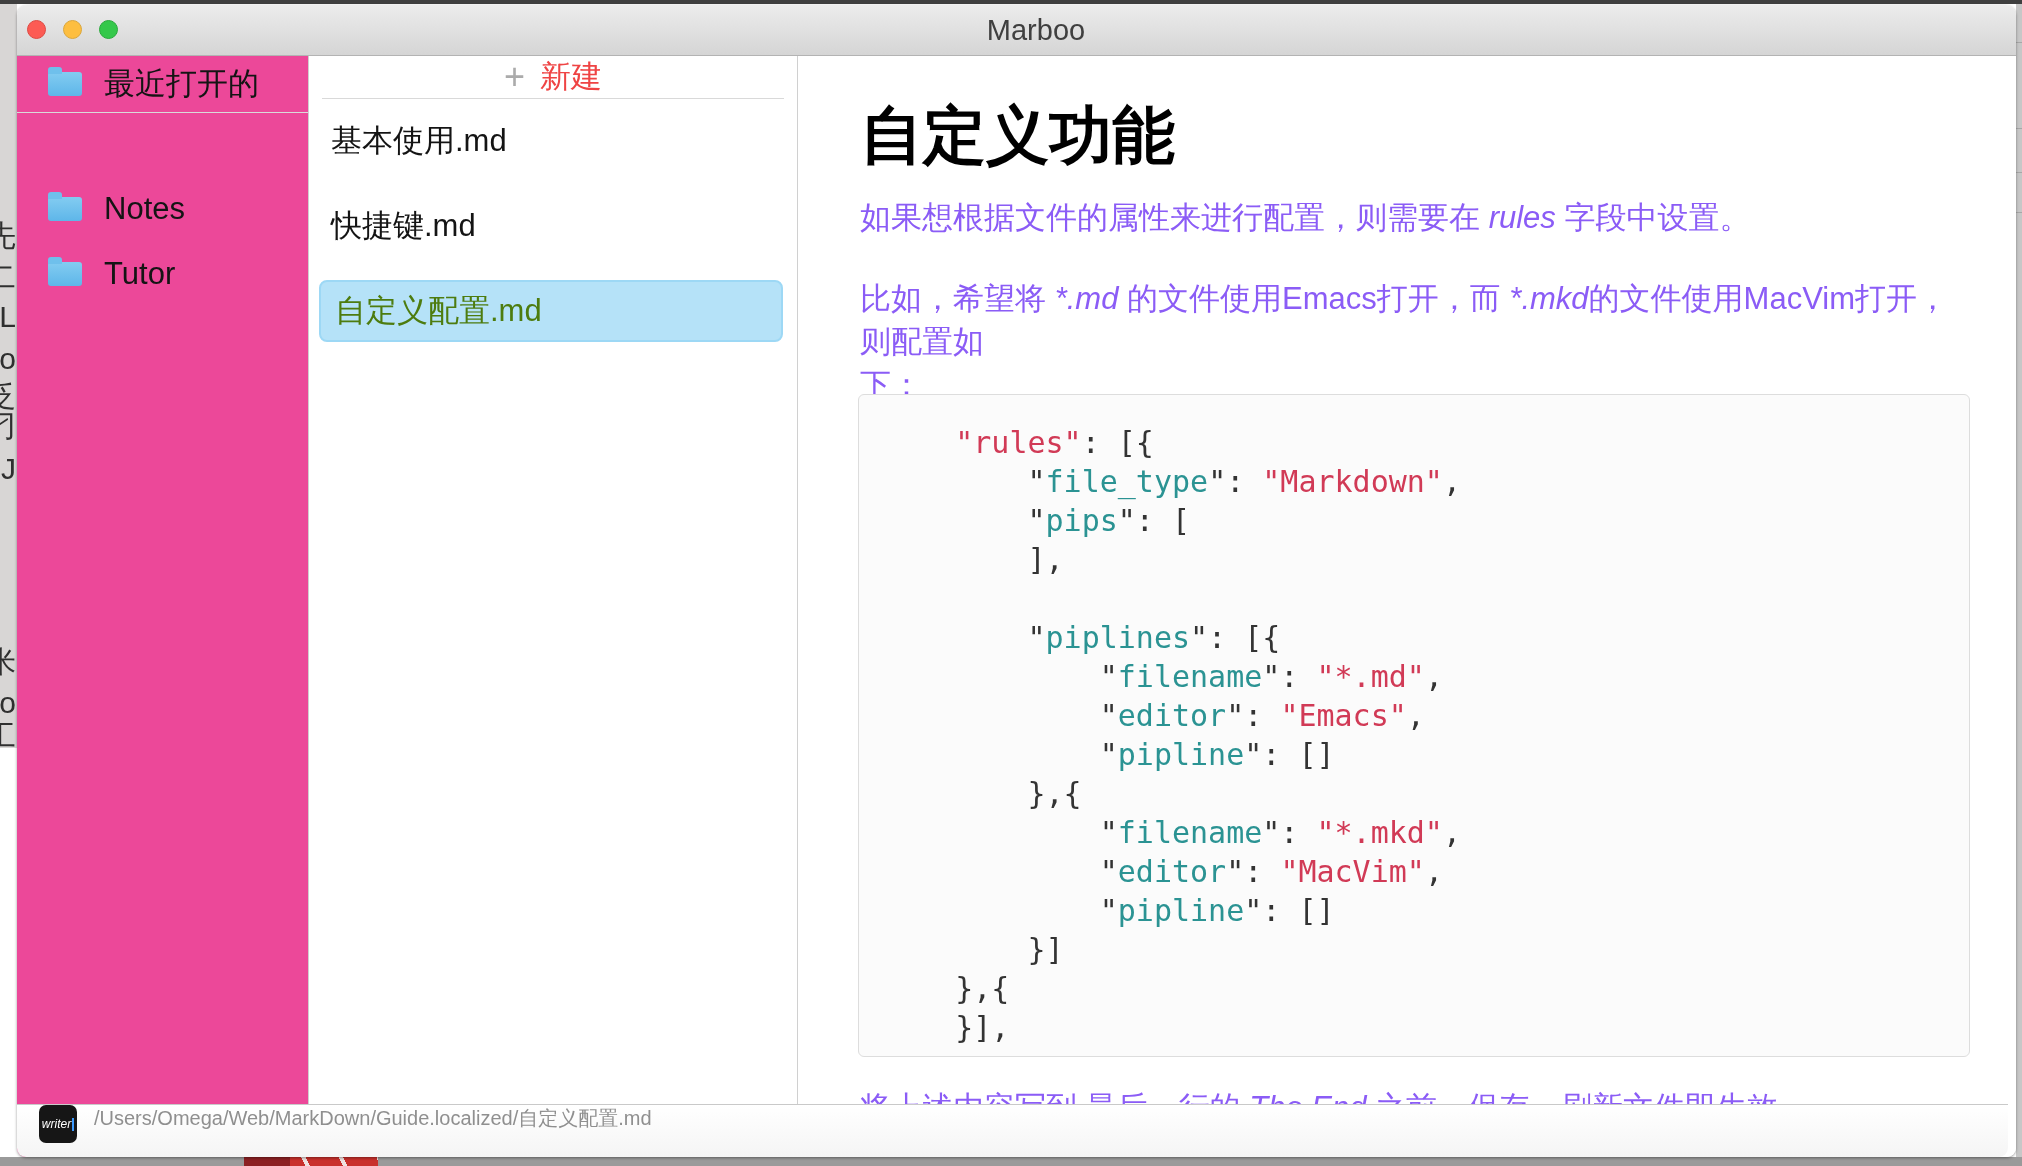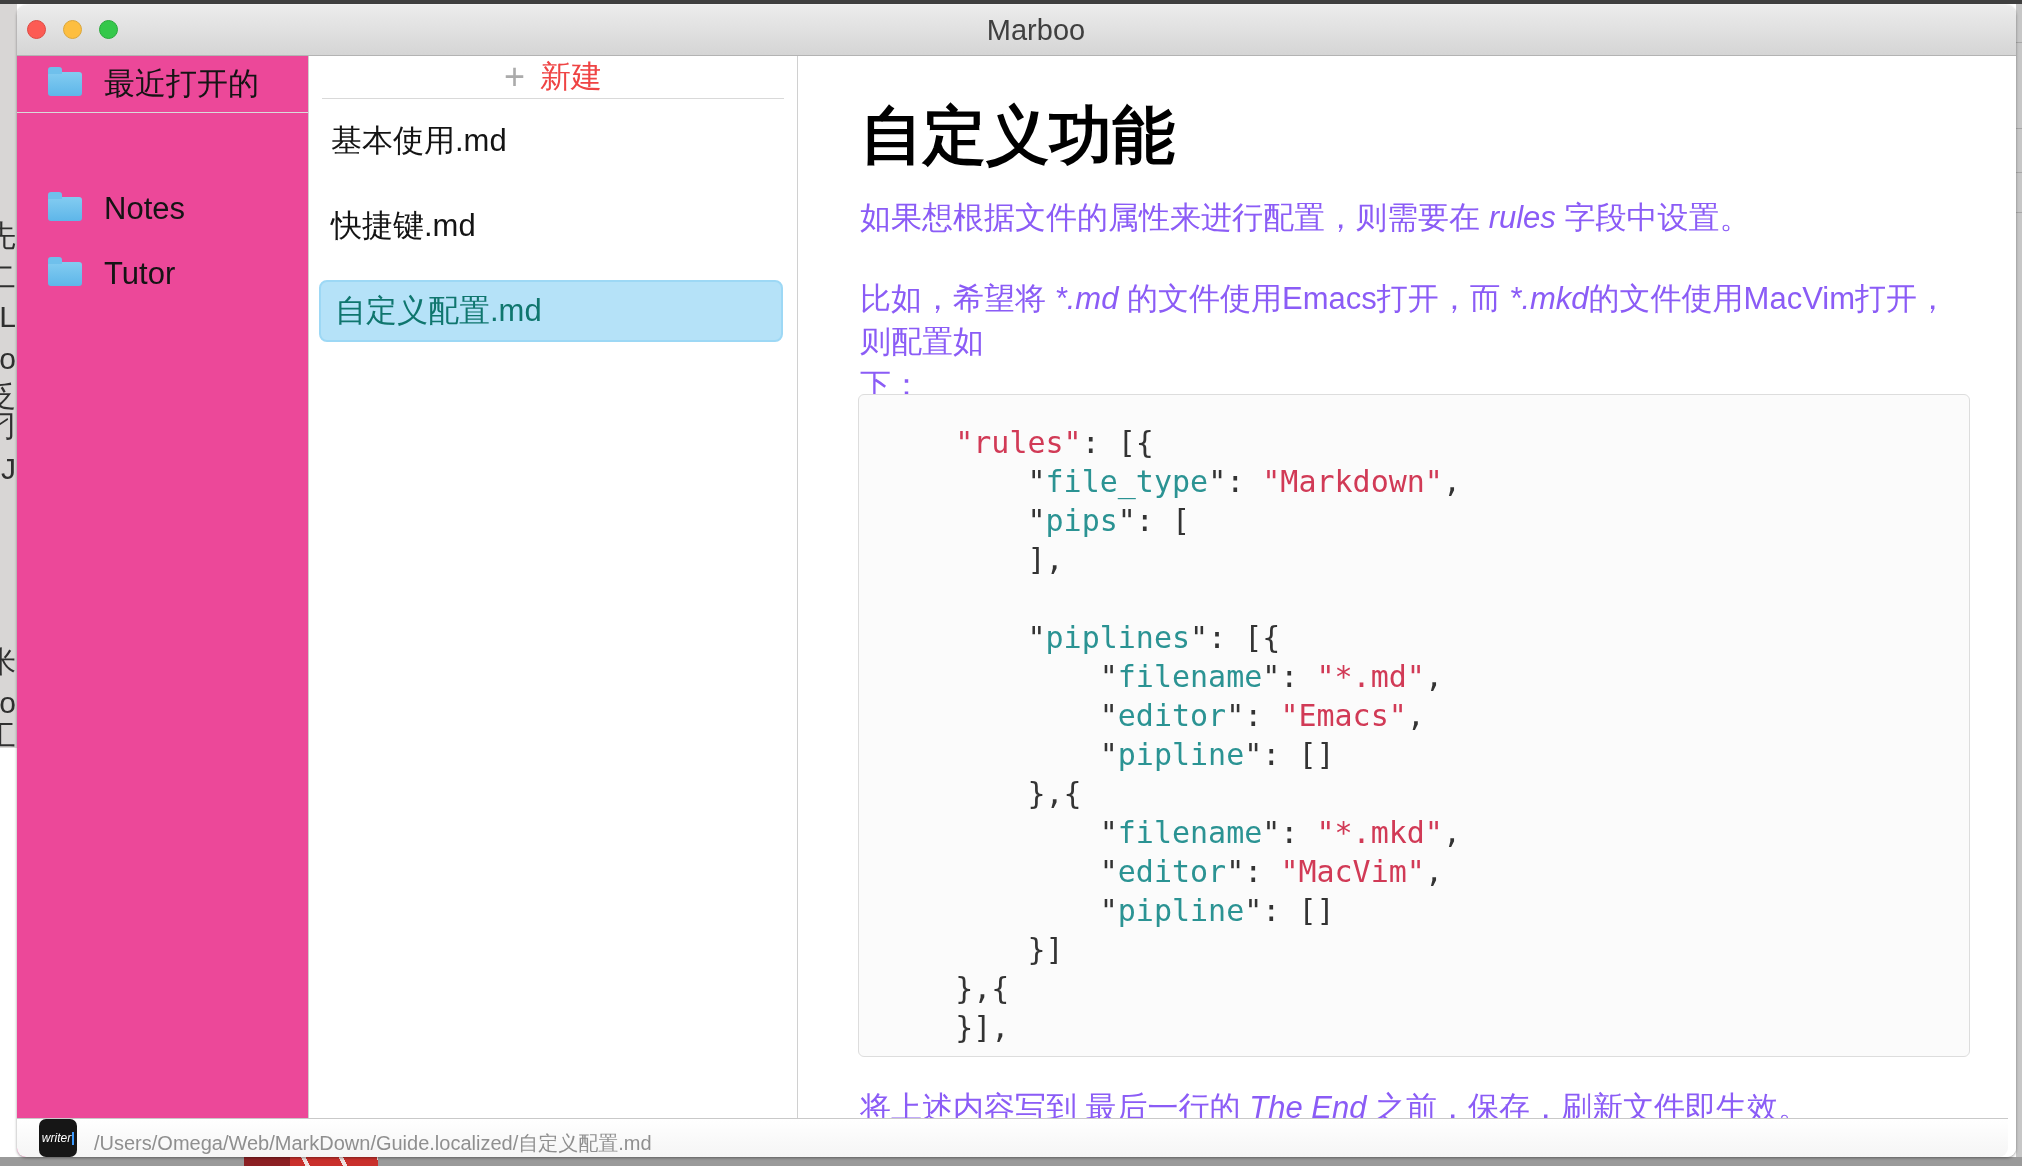--- a/index.html
+++ b/index.html
@@ -53,44 +53,44 @@
   
   .filelist{position:relative;width:488px;background:#ffffff;border-right:1px solid #d0d0d0;flex:none;}
   .new-btn{position:absolute;left:0;top:0;width:100%;height:42px;display:flex;
            align-items:center;justify-content:center;gap:15px;cursor:default;}
   .plus{font-size:36px;color:#ababab;line-height:36px;font-weight:300;}
   .new-label{font-size:31px;color:#ef4444;}
   .fl-divider{position:absolute;left:13px;right:13px;top:42px;height:1px;background:#d9d9d9;}
   .fl-item{position:absolute;left:10px;width:464px;height:46px;box-sizing:border-box;
            display:flex;align-items:center;padding-left:12px;font-size:31px;color:#141414;white-space:nowrap;}
   .fl-item.selected{height:62px;border:2px solid var(--file-sel-border,#9dd8f5);border-radius:8px;
-                    background:var(--file-sel-bg,#b5e2f8);color:#0f766e;padding-left:14px;}
+                    background:var(--file-sel-bg,#b5e2f8);color:#4d7c0f;padding-left:14px;}
 
   
   .content{position:relative;flex:1;background:#ffffff;overflow:hidden;border-bottom-right-radius:9px;}
   .content h1{position:absolute;left:62px;top:44px;margin:0;font-size:63px;line-height:70px;
               font-weight:700;color:#000000;}
   .para{position:absolute;left:62px;right:56px;font-size:31px;line-height:43px;color:#8b5cf6;}
   .para em{font-style:italic;}
   .p1{top:140px;}
   .p2{top:221px;}
   .p3{top:1030px;}
 
   .codeblock{position:absolute;left:60px;top:338px;width:1112px;height:663px;box-sizing:border-box;
              background:#fbfbfb;border:1px solid #dddddd;border-radius:6px;padding:28px 10px 0 24px;
              font-family:"DejaVu Sans Mono","Liberation Mono",monospace;font-size:30px;line-height:39px;
              white-space:pre;overflow:hidden;}
   .codeblock .p{color:var(--code-punct,#333333);}
   .codeblock .k{color:var(--code-key,#2b9393);}
   .codeblock .s{color:var(--code-string,#d13a56);}
 
   
-  .statusbar{position:absolute;left:0;right:8px;bottom:0;height:39px;box-sizing:border-box;
+  .statusbar{position:absolute;left:0;right:8px;bottom:0;height:53px;box-sizing:border-box;
              background:linear-gradient(#ffffff,#f5f5f5);border-top:1px solid #c9c9c9;
-             border-radius:0 0 9px 9px;display:flex;align-items:flex-end;padding-left:22px;}
+             border-radius:0 0 9px 9px;display:flex;align-items:flex-start;padding-left:22px;}
   .writer-icon{width:38px;height:38px;border-radius:7px;background:#161616;flex:none;
                display:flex;align-items:center;justify-content:center;}
   .writer-icon .wtxt{color:#ffffff;font-size:12px;font-style:italic;letter-spacing:0;}
   .writer-icon .caret{display:inline-block;width:2px;height:13px;background:#3b99fc;margin-left:1px;}
   .path{margin-left:17px;font-size:20px;color:var(--path-gray,#8f8f8f);white-space:nowrap;}
 </style>
 </head>
 <body>
 
 <div class="screen">

